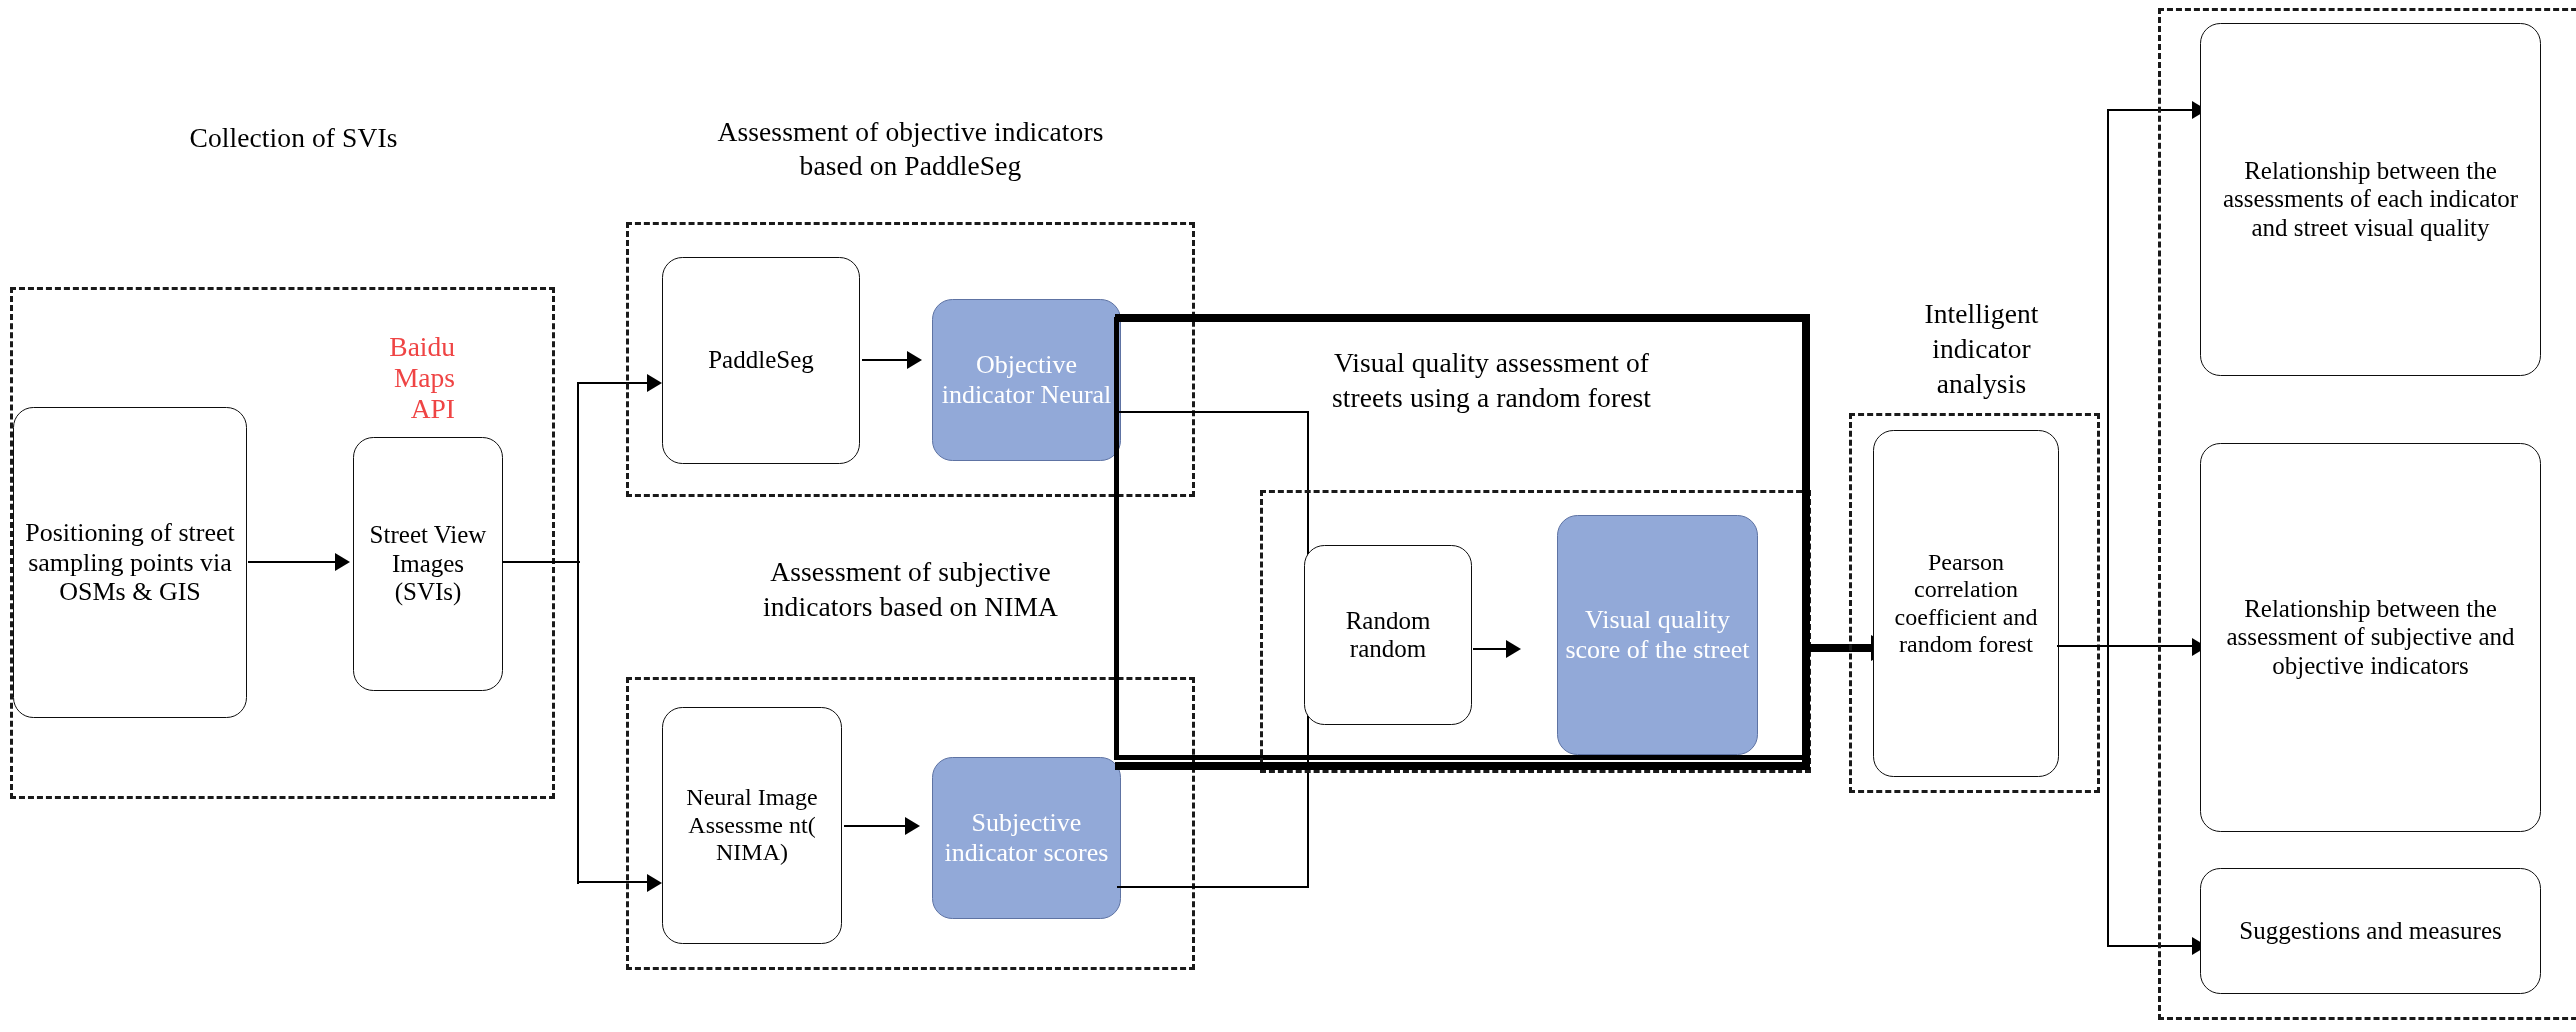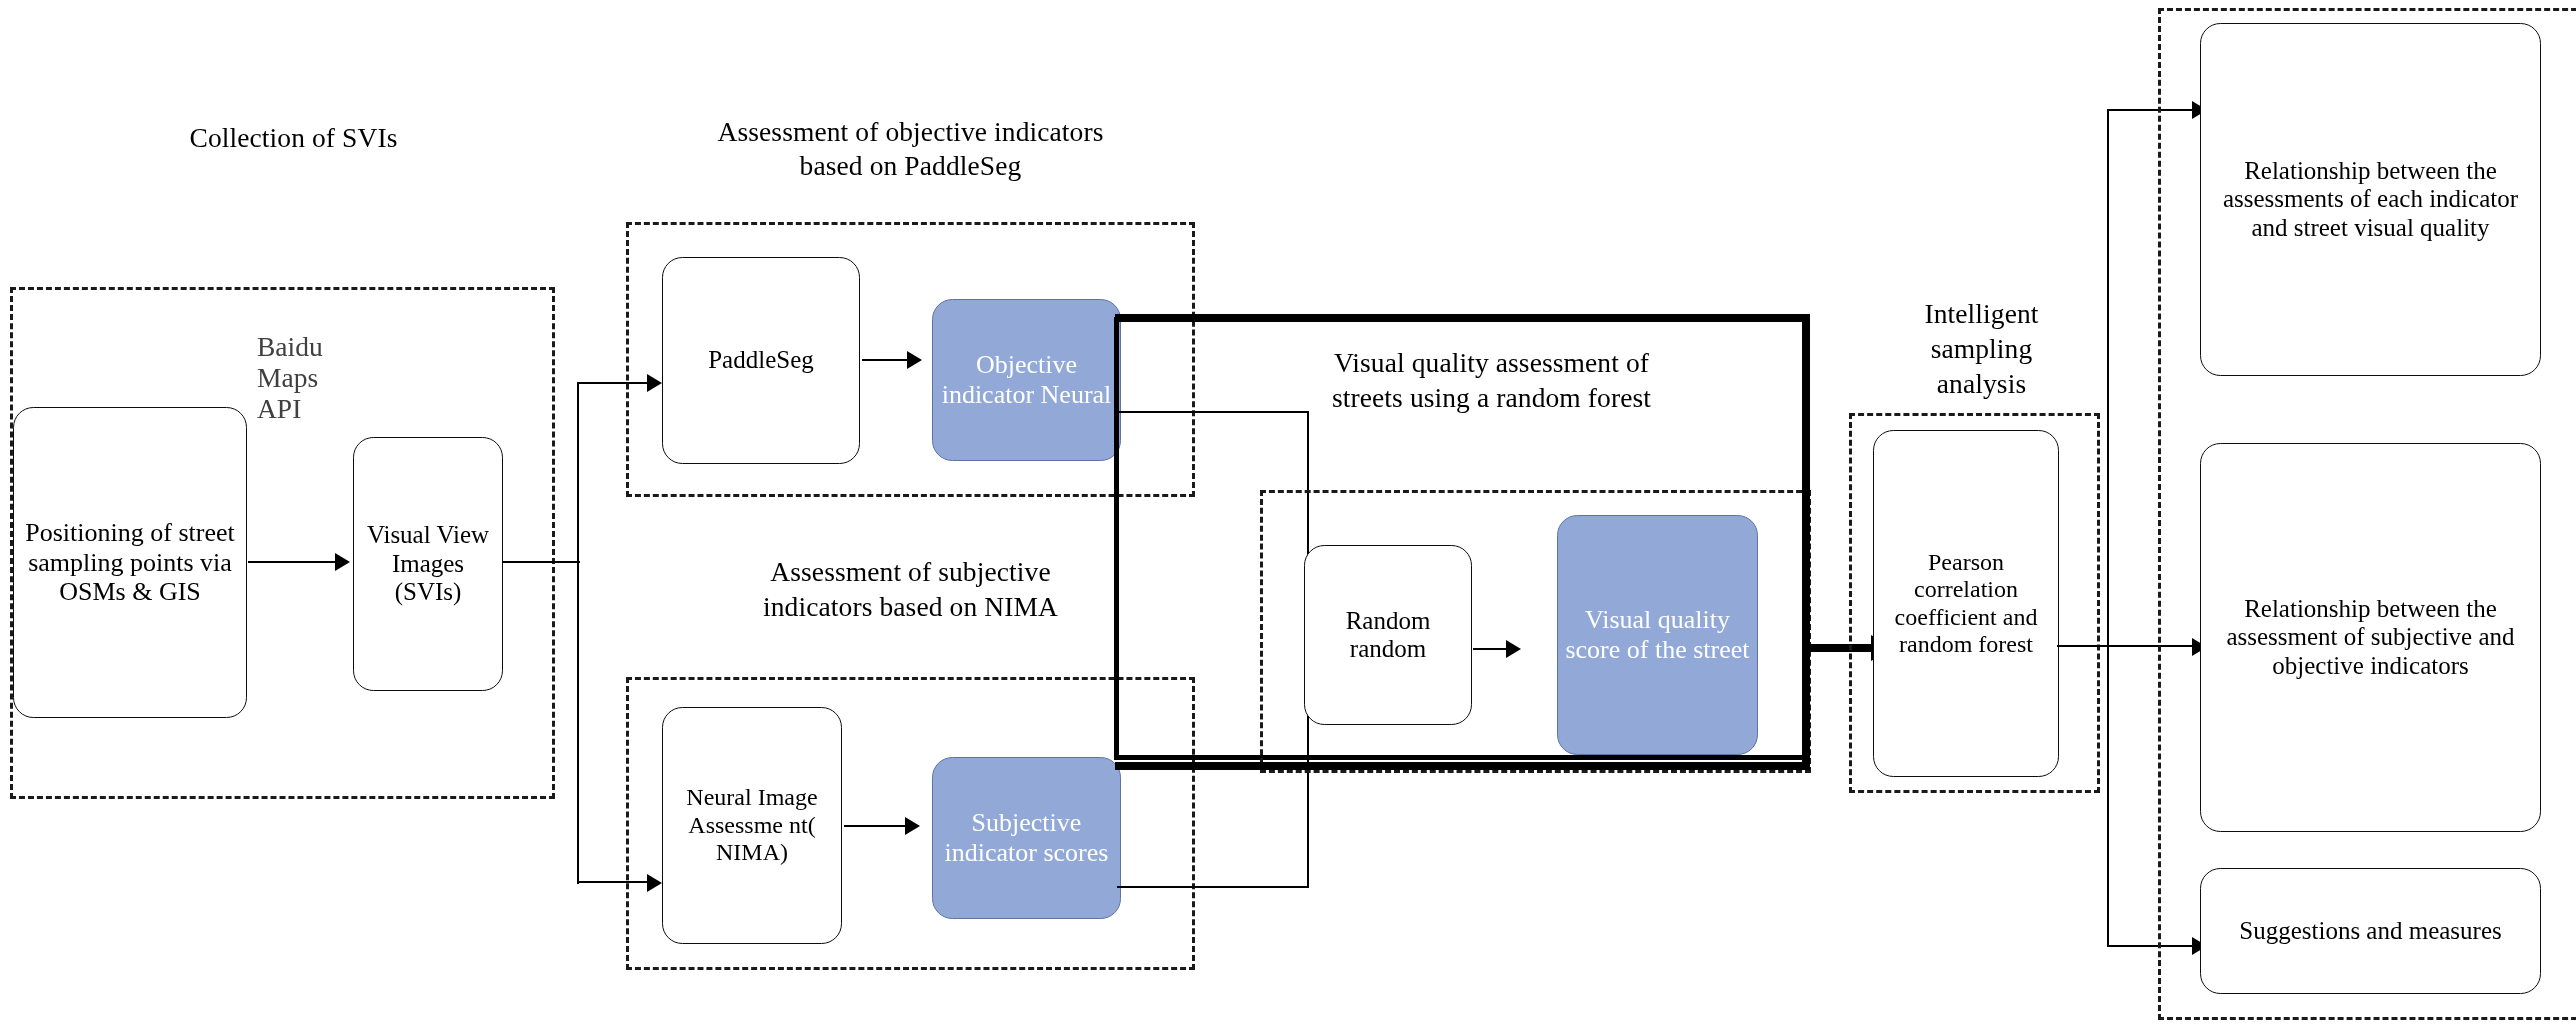--- a/index.html
+++ b/index.html
@@ -69,38 +69,38 @@
     border-left:15.6px solid #000000;
   }
   .arrow.big{
     border-top:13px solid transparent;
     border-bottom:13px solid transparent;
     border-left:23px solid #000000;
   }
 
   .freetext{
     position:absolute;
-    color:#404040;
-    text-align:left;
+    color:#ef4444;
+    text-align:right;
     font-size:27.5px;
     line-height:1.12;
   }
 </style>
 </head>
 <body>
 
 <div id="root">
 
   <div class="abs caption" style="left:66px;top:123px;width:455px;">Collection of SVIs</div>
 
   <div class="abs group-dashed" style="left:9.6px;top:287px;width:545px;height:512px;"></div>
 
   <div class="abs node" style="left:13px;top:407px;width:234px;height:311px;">Positioning of street sampling points via OSMs &amp; GIS</div>
 
-  <div class="abs node small" style="left:353px;top:437px;width:150px;height:254px;">Visual View Images (SVIs)</div>
+  <div class="abs node small" style="left:353px;top:437px;width:150px;height:254px;">Street View Images (SVIs)</div>
 
   <div class="abs freetext" style="left:257px;top:332px;width:198px;">Baidu<br>Maps<br>API</div>
 
   <div class="abs hline" style="left:248px;top:561px;width:89px;"></div>
   <div class="abs arrow" style="left:335px;top:553px;"></div>
 
   <div class="abs hline" style="left:502px;top:561px;width:78px;"></div>
   <div class="abs vline" style="left:577px;top:383px;height:501px;"></div>
 
   <div class="abs hline" style="left:577px;top:382px;width:72px;"></div>
@@ -153,21 +153,21 @@
 
   <div class="abs node blue" style="left:1533px;top:515px;width:201px;height:240px;margin-left:24px;">Visual quality score of the street</div>
 
   <div class="abs hline thick" style="left:1115px;top:314px;width:695px;"></div>
   <div class="abs vline thick" style="left:1802px;top:314px;height:455px;"></div>
   <div class="abs hline thick" style="left:1115px;top:762px;width:695px;"></div>
   <div class="abs hline thick" style="left:1804px;top:644px;width:72px;"></div>
   <div class="abs arrow big" style="left:1871px;top:635px;"></div>
 
   <div class="abs caption" style="left:1850px;top:299px;width:263px;">Intelligent</div>
-  <div class="abs caption" style="left:1850px;top:334px;width:263px;">sampling</div>
+  <div class="abs caption" style="left:1850px;top:334px;width:263px;">indicator</div>
   <div class="abs caption" style="left:1850px;top:369px;width:263px;">analysis</div>
 
   <div class="abs group-dashed" style="left:1849px;top:413px;width:251px;height:380px;"></div>
 
   <div class="abs node tiny" style="left:1873px;top:430px;width:186px;height:347px;">Pearson correlation coefficient and random forest</div>
 
   <div class="abs hline" style="left:2057px;top:645px;width:72px;"></div>
   <div class="abs vline" style="left:2107px;top:109px;height:838px;"></div>
 
   <div class="abs hline" style="left:2107px;top:109px;width:99px;"></div>

